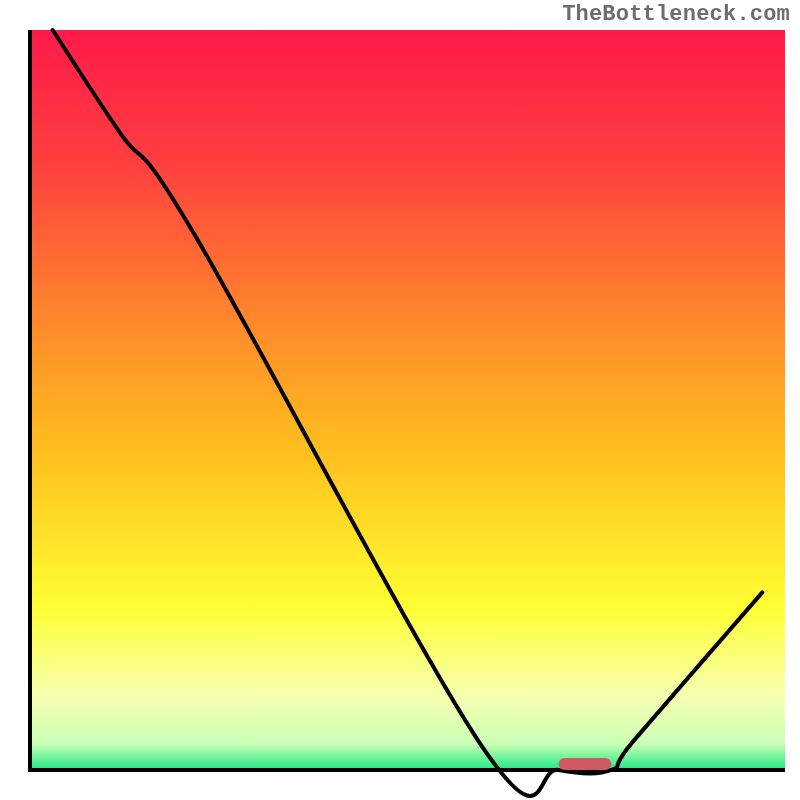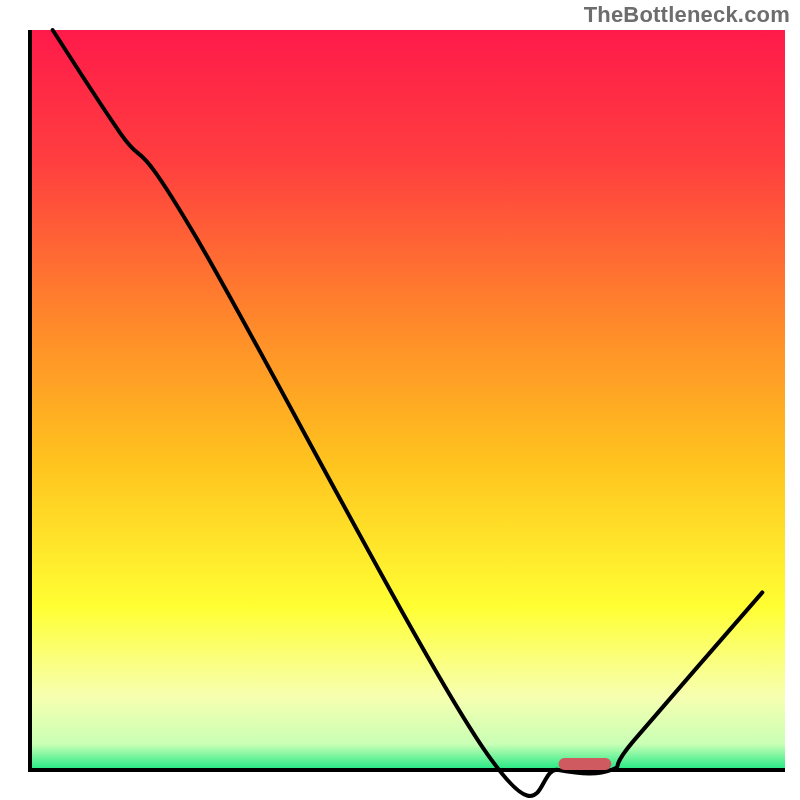--- a/index.html
+++ b/index.html
@@ -17,20 +17,21 @@
   }
   .watermark {
     position: absolute;
     top: 2px;
     right: 10px;
     font-size: 22px;
     font-weight: bold;
     color: #6d6d6d;
     letter-spacing: 0.2px;
     z-index: 20;
+    font-family: Liberation Mono, monospace;
   }
   svg.chart {
     position: absolute;
     left: 0;
     top: 0;
     width: 800px;
     height: 800px;
   }
 </style>
 </head>

